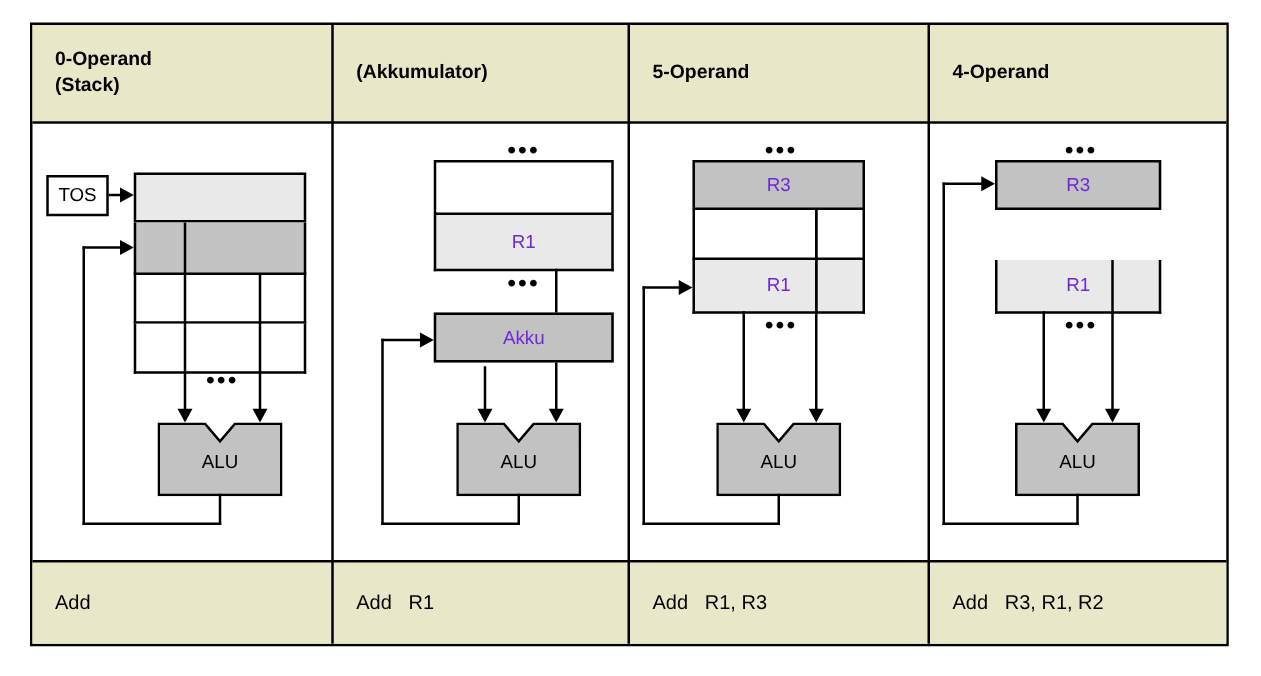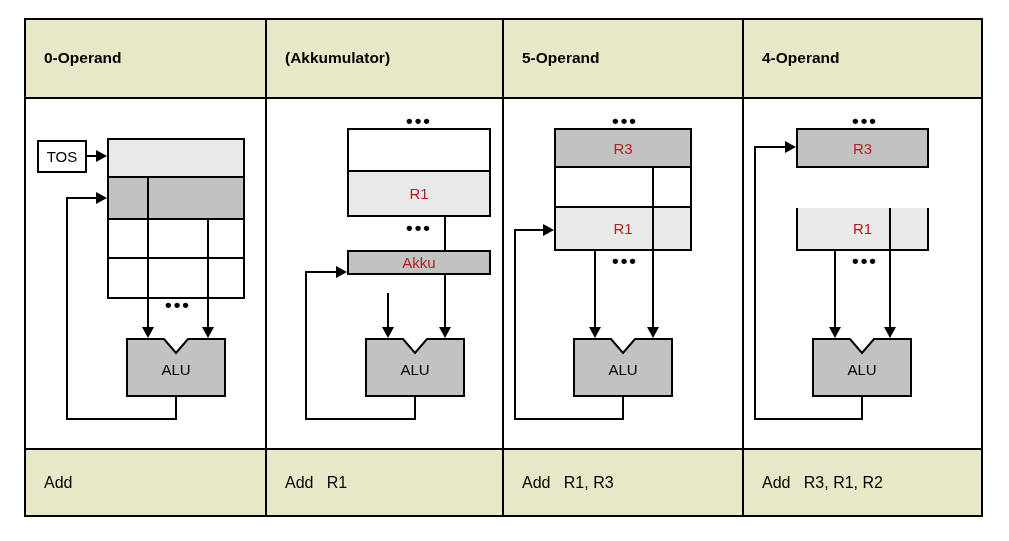--- a/index.html
+++ b/index.html
@@ -38,21 +38,21 @@
     padding-left:18px;box-sizing:border-box;
     font-size:16px;color:#000;white-space:pre;
   }
 
   
   .diagram{position:absolute;top:79px;height:353px;overflow:hidden;}
   .cell{
     position:absolute;box-sizing:border-box;
     border:2px solid #000;
     display:flex;align-items:center;justify-content:center;
-    font-size:15px;color:#b91c1c;
+    font-size:15px;color:#6d28d9;
   }
   .cell.nb{border-top-width:0;}
   .alu{position:absolute;}
   .alu .lbl{
     position:absolute;left:0;right:0;top:50%;transform:translateY(-40%);
     text-align:center;font-size:15px;color:#000;pointer-events:none;
   }
   .dots{
     position:absolute;text-align:center;
     font-size:19px;font-weight:bold;letter-spacing:2px;color:#000;
@@ -87,20 +87,21 @@
 
     <div class="ftr-band"></div>
     <div class="hdiv" style="bottom:65px"></div>
 
     <div class="vdiv" style="left:239px"></div>
     <div class="vdiv" style="left:476px"></div>
     <div class="vdiv" style="left:716px"></div>
 
     <div class="hdr" style="left:0;width:239px">
       <span>0-Operand</span>
+      <span>(Stack)</span>
     </div>
     <div class="hdr" style="left:241px;width:235px">
       <span>(Akkumulator)</span>
     </div>
     <div class="hdr" style="left:478px;width:238px">
       <span>5-Operand</span>
     </div>
     <div class="hdr" style="left:718px;width:237px">
       <span>4-Operand</span>
     </div>
@@ -174,21 +175,21 @@
       </div>
       <div class="cell nb" style="left:80px;top:73px;width:144px;height:45px;background:#e9e9e9">
         <span>R1</span>
       </div>
 
       <div class="dots" style="left:131px;top:119px;width:42px">•••</div>
 
       <div class="vline" style="left:177px;top:116px;height:117px"></div>
       <div class="arrow-dn" style="left:172px;top:228px"></div>
 
-      <div class="cell" style="left:80px;top:151px;width:144px;height:25px;background:#c2c2c2">
+      <div class="cell" style="left:80px;top:151px;width:144px;height:40px;background:#c2c2c2">
         <span>Akku</span>
       </div>
 
       <div class="arrow-rt" style="left:69px;top:167px"></div>
       <div class="hline" style="left:38px;top:172px;width:34px"></div>
 
       <div class="vline" style="left:120px;top:194px;height:39px"></div>
       <div class="arrow-dn" style="left:115px;top:228px"></div>
 
       <div class="alu" style="left:98px;top:239px;width:100px;height:59px">

